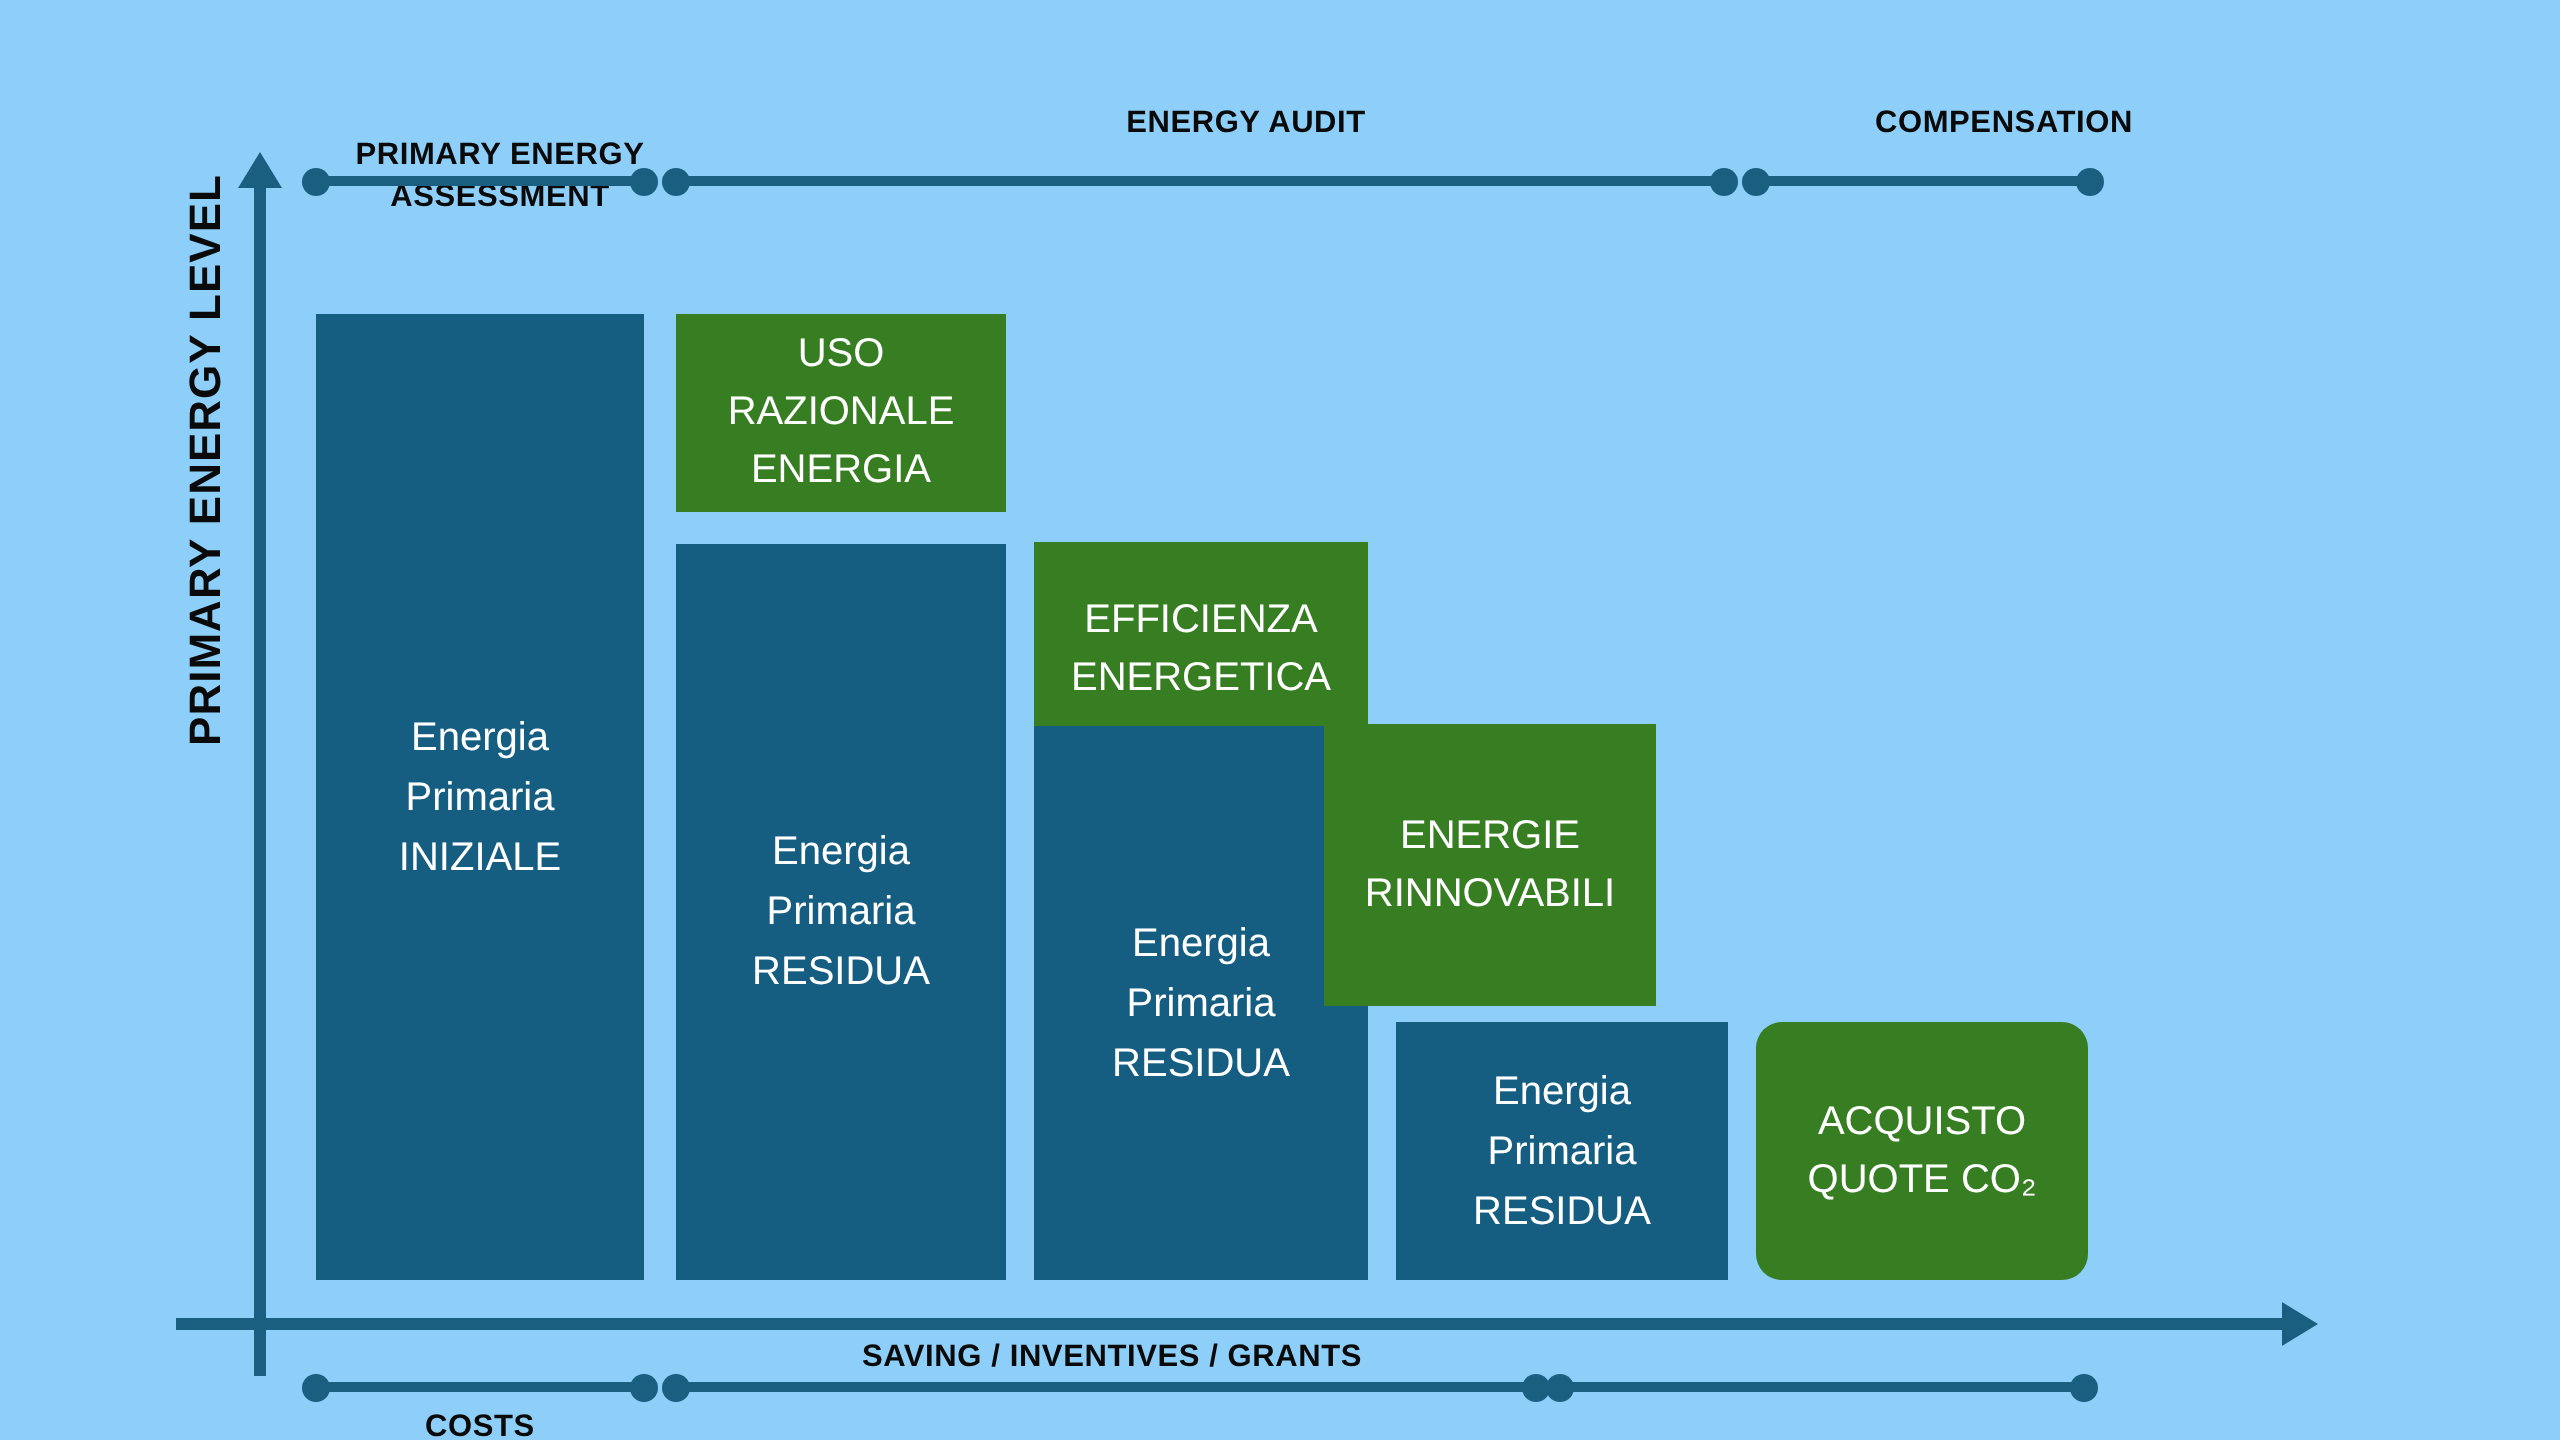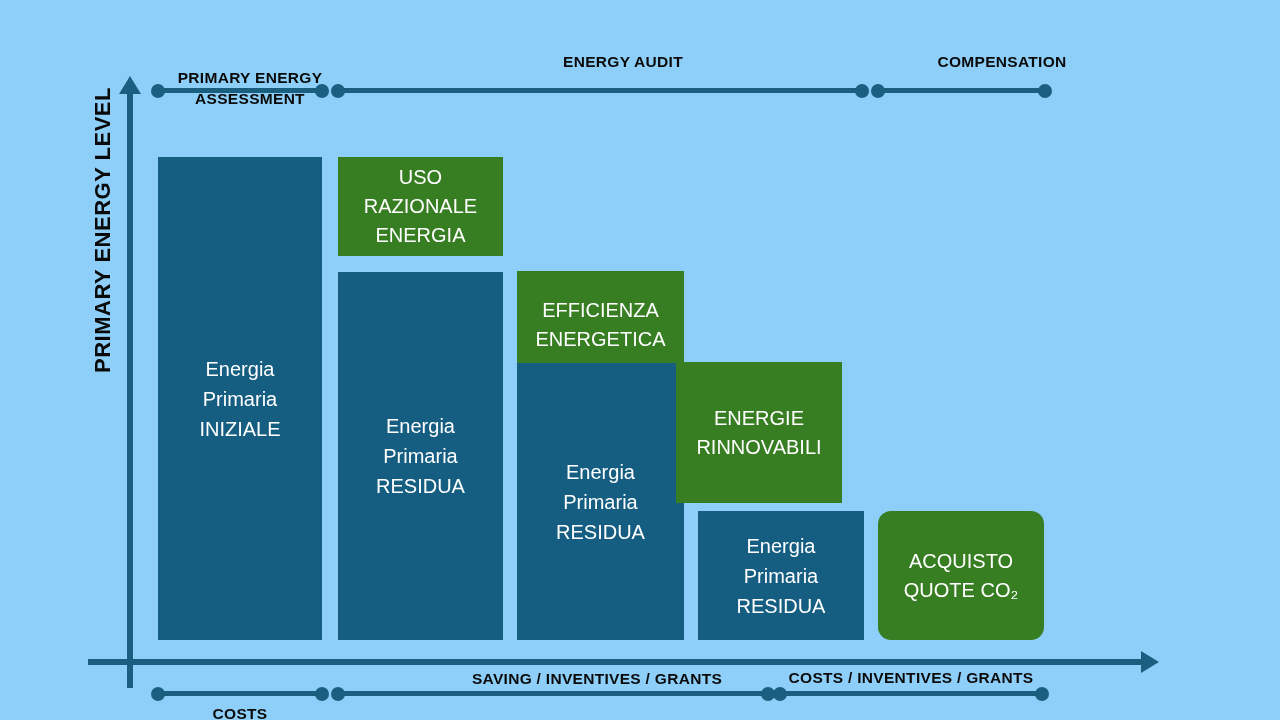--- a/index.html
+++ b/index.html
@@ -91,42 +91,42 @@
     font-weight: bold;
     letter-spacing: 0.3px;
     line-height: 21px;
     white-space: pre-line;
     color: var(--label_text);
   }
   #phase-t1 { left: 250px; top: 37px; margin-top: 30px; }
   #phase-t2 { left: 623px; top: 51px; text-align: right; }
   #phase-t3 { left: 962px; top: 51px; margin-left: 40px; }
   #phase-b1 { left: 240px; top: 703px; }
-  #phase-b2 { left: 556px; top: 668px; margin-left: 41px; }
+  #phase-b2 { left: 556px; top: 668px; }
   #phase-b3 { left: 911px; top: 667px; }
   
   .box {
     position: absolute;
     display: flex;
     align-items: center;
     justify-content: center;
     text-align: center;
     white-space: pre-line;
     color: var(--bar_text);
     font-size: 20px;
     line-height: 30px;
   }
   .box.teal { background: var(--bar); }
   .box.green { background: var(--green); line-height: 29px; }
   #bar-1   { left: 158px; top: 157px; width: 164px; height: 483px; }
   #green-2 { left: 338px; top: 157px; width: 165px; height: 99px; }
   #bar-2   { left: 338px; top: 272px; width: 165px; height: 368px; }
   #green-3 { left: 517px; top: 271px; width: 167px; height: 107px; }
   #bar-3   { left: 517px; top: 363px; width: 167px; height: 277px; }
-  #green-4 { left: 676px; top: 362px; width: 166px; height: 141px; }
+  #green-4 { left: 662px; top: 362px; width: 166px; height: 141px; }
   #bar-4   { left: 698px; top: 511px; width: 166px; height: 129px; }
   #green-5 { left: 878px; top: 511px; width: 166px; height: 129px; border-radius: 13px; }
 </style>
 </head>
 <body>
 
 <div class="canvas">
 
   <div class="y-axis-label">PRIMARY ENERGY LEVEL</div>
   <div class="y-axis-line"></div>
@@ -164,19 +164,18 @@
 RINNOVABILI</div>
   <div class="box teal" id="bar-4">Energia
 Primaria
 RESIDUA</div>
 
   <div class="box green" id="green-5">ACQUISTO
 QUOTE CO₂</div>
 
   <div class="phase-label" id="phase-b1">COSTS</div>
   <div class="phase-label" id="phase-b2">SAVING / INVENTIVES / GRANTS</div>
-  <div class="phase-label" id="phase-b3">COSTS / INVENTIVES / GRANTS</div>
 
   <div class="bracket bottom" id="bracket-b1"></div>
   <div class="bracket bottom" id="bracket-b2"></div>
   <div class="bracket bottom" id="bracket-b3"></div>
 
 </div>
 
 </body></html>

